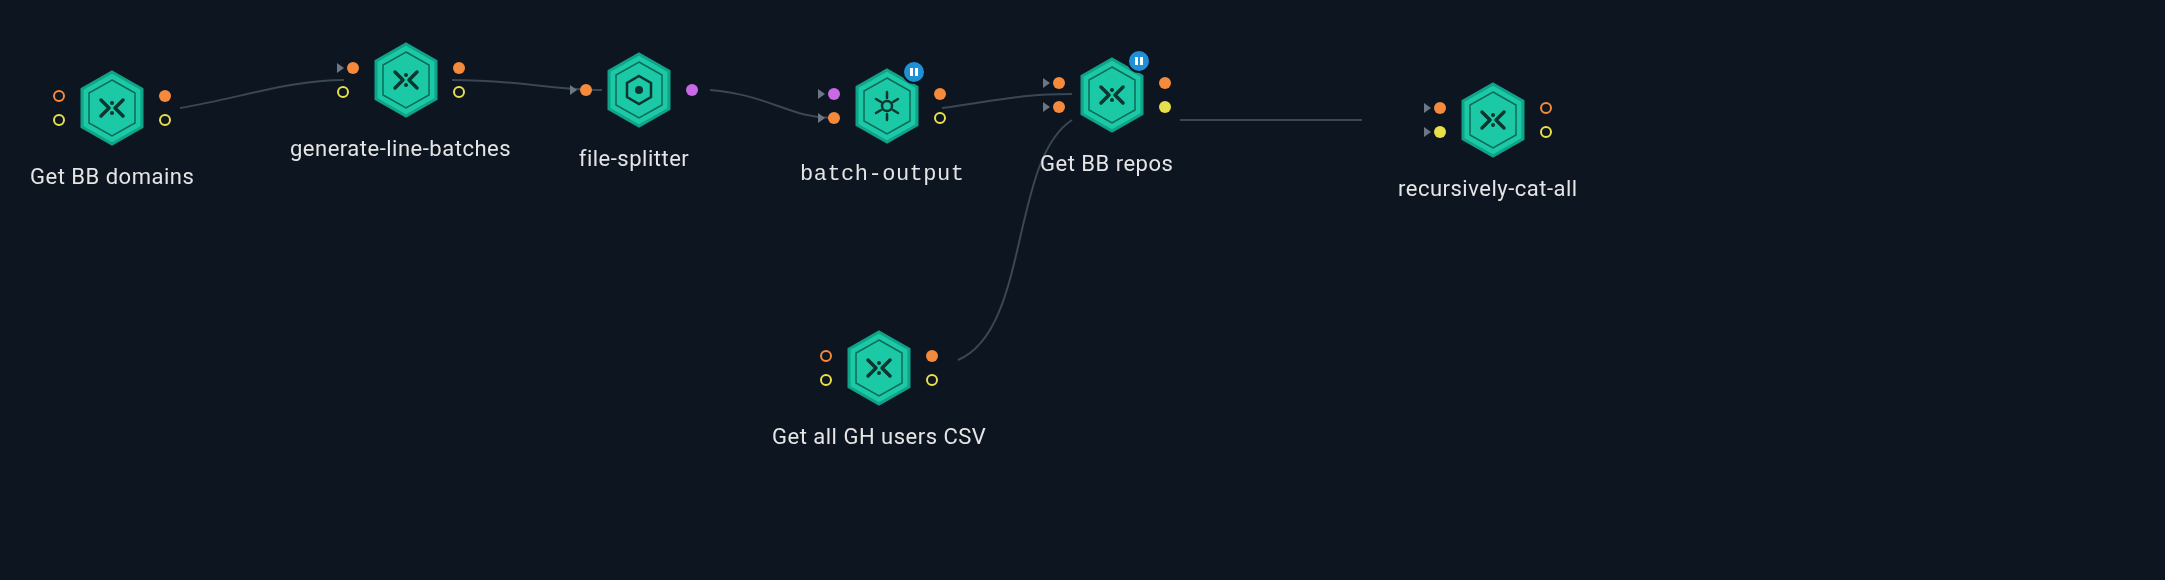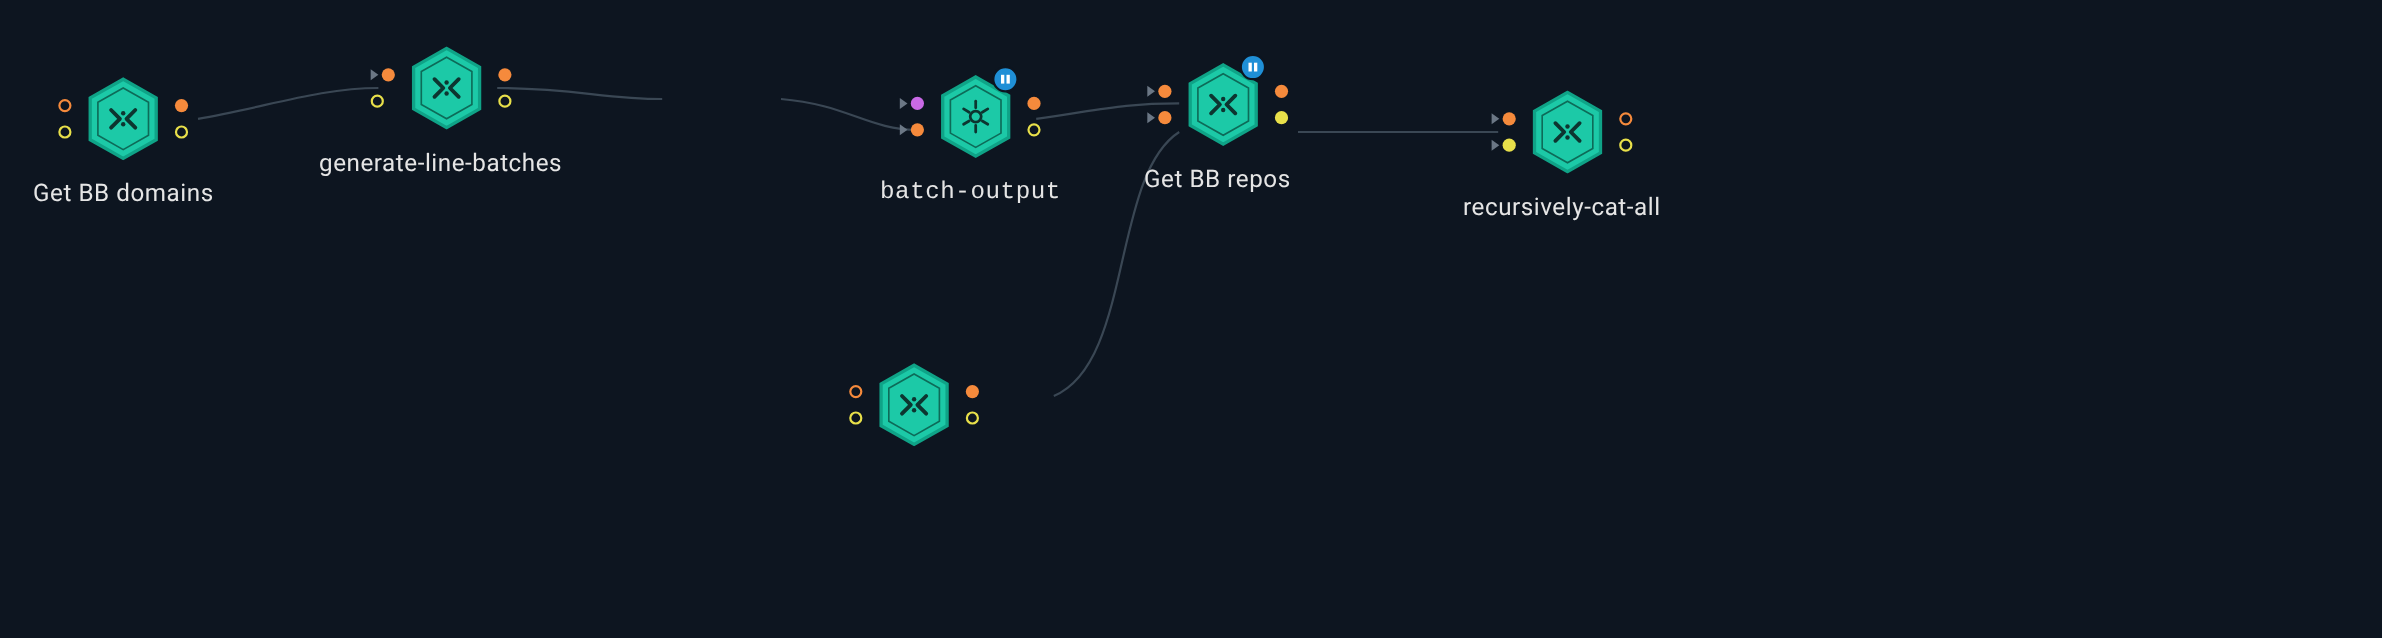--- a/index.html
+++ b/index.html
@@ -167,20 +167,44 @@
             <span class="dot c-orange"></span>
           </div>
       <div class="port">
             <span class="ring r-yellow"></span>
           </div>
     </div>
   </div>
   <div class="label">generate-line-batches</div>
 </div>
 
+<div class="node" style="left:570px; top:52px;">
+  <div class="node-body">
+    <div class="ports">
+      <div class="port in">
+            <span class="tri"></span>
+            <span class="dot c-orange"></span>
+          </div>
+    </div>
+    <div class="hex">
+      <svg width="66" height="76" viewBox="0 0 66 76">
+        <polygon points="33,2 63,19 63,57 33,74 3,57 3,19" fill="#1cc9a7" stroke="#0fa387" stroke-width="3"></polygon>
+        <polygon points="33,10 56,23 56,53 33,66 10,53 10,23" fill="none" stroke="#0d6b58" stroke-width="1.5"></polygon>
+        <polygon points="33,24 45,31 45,45 33,52 21,45 21,31" fill="none" stroke="#0d3530" stroke-width="2.5"></polygon>
+        <circle cx="33" cy="38" r="4" fill="#0d3530"></circle>
+      </svg>
+    </div>
+    <div class="ports">
+      <div class="port">
+            <span class="dot c-purple"></span>
+          </div>
+    </div>
+  </div>
+  <div class="label">file-splitter</div>
+</div>
 
 <div class="node" style="left:800px; top:68px;font-family:Liberation Mono, monospace;">
   <div class="node-body">
     <div class="ports">
       <div class="port in">
             <span class="tri"></span>
             <span class="dot c-purple"></span>
           </div>
       <div class="port in">
             <span class="tri"></span>
@@ -251,21 +275,21 @@
             <span class="dot c-orange"></span>
           </div>
       <div class="port">
             <span class="dot c-yellow"></span>
           </div>
     </div>
   </div>
   <div class="label">Get BB repos</div>
 </div>
 
-<div class="node" style="left:1330px; top:82px;align-items:center;">
+<div class="node" style="left:1398px; top:82px;align-items:center;">
   <div class="node-body">
     <div class="ports">
       <div class="port in">
             <span class="tri"></span>
             <span class="dot c-orange"></span>
           </div>
       <div class="port in">
             <span class="tri"></span>
             <span class="dot c-yellow"></span>
           </div>
@@ -314,15 +338,16 @@
     </div>
     <div class="ports">
       <div class="port">
             <span class="dot c-orange"></span>
           </div>
       <div class="port">
             <span class="ring r-yellow"></span>
           </div>
     </div>
   </div>
+  <div class="label">Get all GH users CSV</div>
 </div>
 
 </div>
 
 </body></html>

